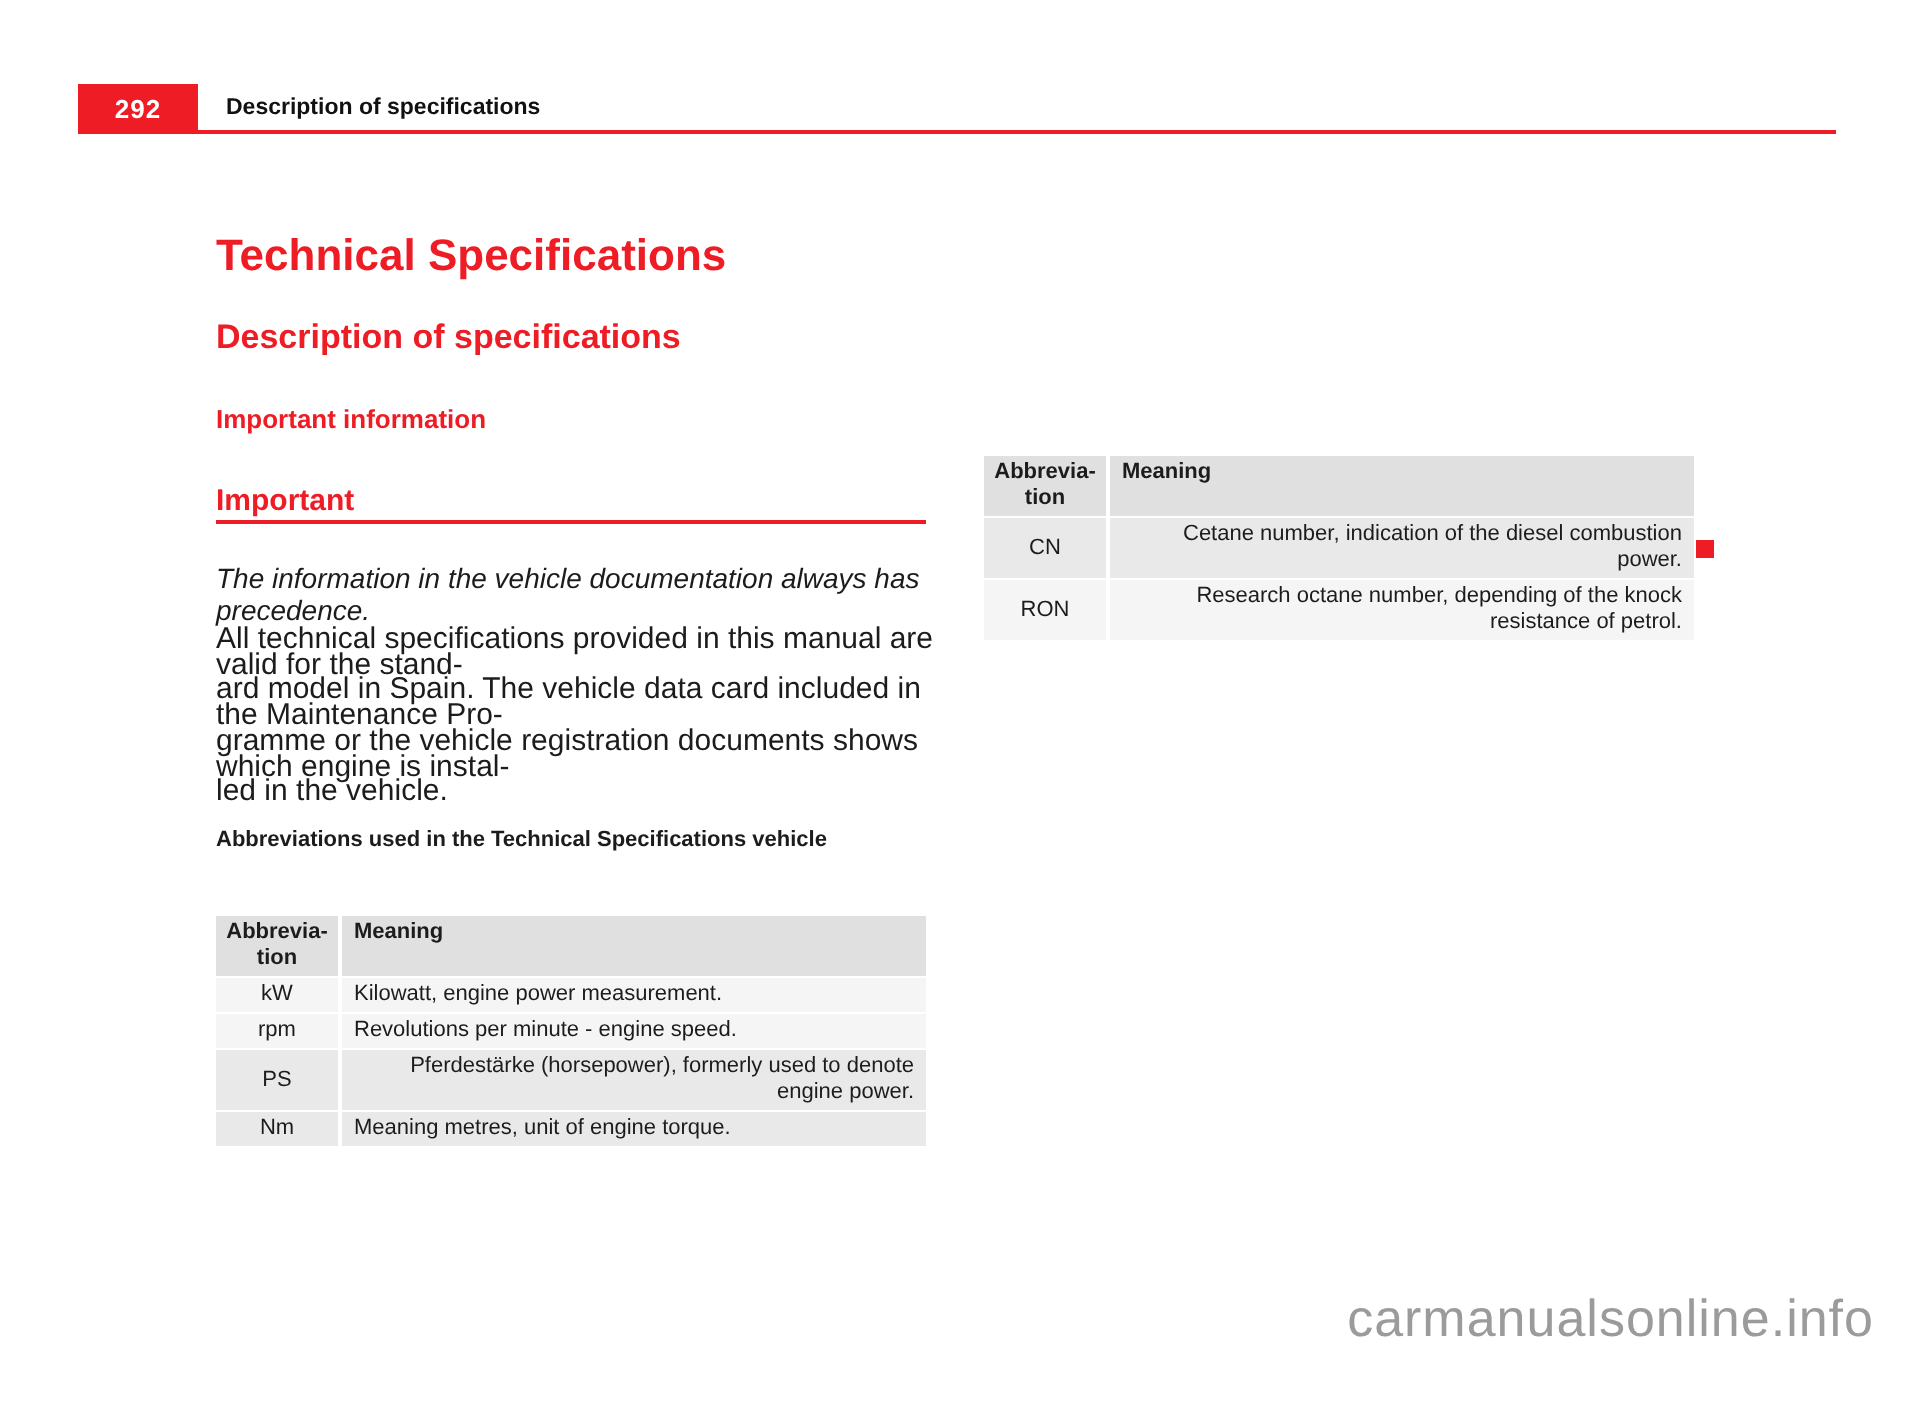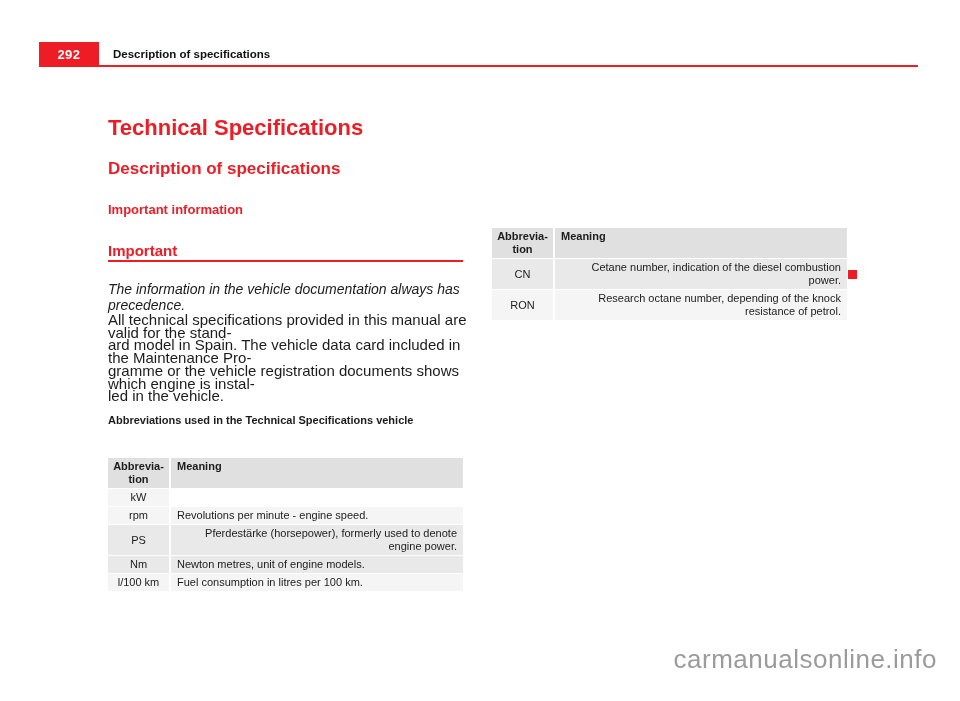--- a/index.html
+++ b/index.html
@@ -109,36 +109,33 @@
   <div class="abbr-heading">Abbreviations used in the Technical Specifications vehicle</div>
 
   <div class="abbr-table tbl-left">
       <div class="t-row t-head">
         <div class="t-cell c-abbr pre">Abbrevia-
 tion</div>
         <div class="t-cell c-mean">Meaning</div>
       </div>
       <div class="t-row r-light">
         <div class="t-cell c-abbr">kW</div>
+        <div class="t-cell c-mean">Kilowatt, engine power measurement.</div>
       </div>
       <div class="t-row r-light">
         <div class="t-cell c-abbr">rpm</div>
         <div class="t-cell c-mean">Revolutions per minute - engine speed.</div>
       </div>
       <div class="t-row r-gray">
         <div class="t-cell c-abbr">PS</div>
         <div class="t-cell c-mean">Pferdestärke (horsepower), formerly used to denote engine power.</div>
       </div>
       <div class="t-row r-gray">
         <div class="t-cell c-abbr">Nm</div>
-        <div class="t-cell c-mean">Newton metres, unit of engine models.</div>
-      </div>
-      <div class="t-row r-light">
-        <div class="t-cell c-abbr">l/100 km</div>
-        <div class="t-cell c-mean">Fuel consumption in litres per 100 km.</div>
+        <div class="t-cell c-mean">Meaning metres, unit of engine torque.</div>
       </div>
     </div>
   <div class="abbr-table tbl-right">
       <div class="t-row t-head">
         <div class="t-cell c-abbr pre">Abbrevia-
 tion</div>
         <div class="t-cell c-mean">Meaning</div>
       </div>
       <div class="t-row r-gray">
         <div class="t-cell c-abbr">CN</div>

